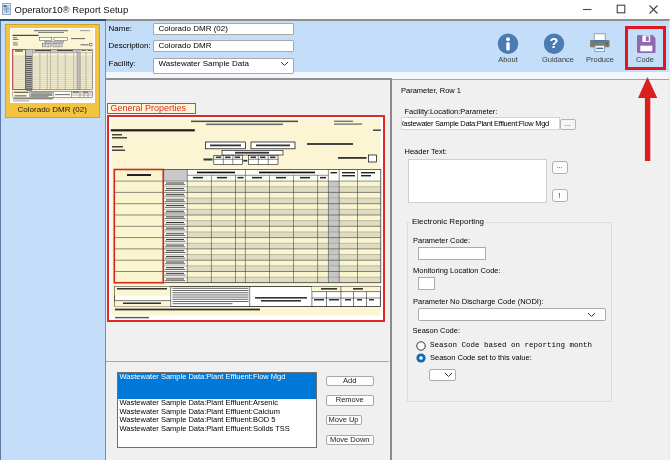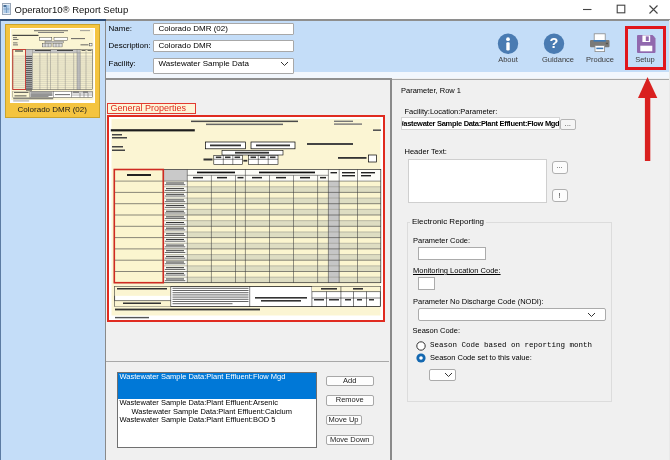--- a/index.html
+++ b/index.html
@@ -200,21 +200,21 @@
 <div class="lbl" style="left:579px;top:54.5px;width:42px;text-align:center;font-size:7.5px;color:#3c3c3c;">Produce</div>
 
 <svg class="abs" style="left:635.5px;top:33.5px" width="20" height="20" viewBox="0 0 20 20">
   <path d="M1 2 Q1 1 2 1 L16.5 1 Q19.5 4 19.5 4.5 L19.5 18 Q19.5 19 18.5 19 L2 19 Q1 19 1 18 Z" fill="#9169ae"></path>
   <rect x="5" y="1.2" width="10.6" height="7.6" fill="#9169ae"></rect>
   <rect x="6.4" y="1.4" width="7.8" height="6.6" fill="#fff"></rect>
   <rect x="9.8" y="2.4" width="3" height="4.6" fill="#9169ae"></rect>
   <rect x="3.6" y="11" width="13.4" height="7" fill="#fff"></rect>
   <rect x="3.6" y="11" width="13.4" height="7" fill="none" stroke="#9169ae" stroke-width="1.4"></rect>
 </svg>
-<div class="lbl" style="left:625px;top:54.5px;width:40px;text-align:center;font-size:7.5px;color:#3c3c3c;">Setup</div>
+<div class="lbl" style="left:625px;top:54.5px;width:40px;text-align:center;font-size:7.5px;color:#3c3c3c;">Code</div>
 
 <div class="abs" style="left:624.5px;top:26px;width:41px;height:44px;border:3px solid #e0161c;box-sizing:border-box;"></div>
 
 <svg class="abs" style="left:636px;top:75.5px" width="23" height="86" viewBox="0 0 23 86">
   <path d="M11.5 1 L21.3 22 L2 22 Z" fill="#d9201f"></path>
   <rect x="8.9" y="21" width="5.4" height="64" fill="#d9201f"></rect>
 </svg>
 
 <div class="abs" style="left:106.3px;top:79.5px;width:283.2px;height:380.5px;background:#f0f0f0;"></div>
 <div class="abs" style="left:389.5px;top:79.5px;width:2px;height:380.5px;background:#8a8a8a;"></div>
@@ -447,42 +447,43 @@
 
   <rect x="6" y="191.6" width="145" height="1.8" fill="#333"></rect>
 
   <rect x="6" y="199.9" width="34" height="1.4" fill="#555"></rect>
 </svg>
 </div>
 
 <div class="abs" style="left:116.5px;top:372px;width:200px;height:75.5px;background:#fff;border:1px solid #707070;box-sizing:border-box;font-size:7.5px;color:#000;">
   <div style="height:26px;line-height:8.5px;background:#0078d7;color:#fff;padding-left:2px;white-space:nowrap;">Wastewater Sample Data:Plant Effluent:Flow Mgd</div>
   <div style="height:8.5px;line-height:8.5px;padding-left:2px;white-space:nowrap;">Wastewater Sample Data:Plant Effluent:Arsenic</div>
-  <div style="height:8.5px;line-height:8.5px;padding-left:14px;white-space:nowrap;">Wastewater Sample Data:Plant Effluent:Calcium</div>
+  <div style="height:8.5px;line-height:8.5px;padding-left:2px;white-space:nowrap;">Wastewater Sample Data:Plant Effluent:Calcium</div>
   <div style="height:8.5px;line-height:8.5px;padding-left:2px;white-space:nowrap;">Wastewater Sample Data:Plant Effluent:BOD 5</div>
+  <div style="height:8.5px;line-height:8.5px;padding-left:2px;white-space:nowrap;">Wastewater Sample Data:Plant Effluent:Solids TSS</div>
 </div>
 <div class="abs" style="left:325.5px;top:375.5px;width:48.5px;height:10.5px;background:#fdfdfd;border:1px solid #a8a8a8;border-radius:2px;box-sizing:border-box;font-size:7.5px;line-height:8.5px;text-align:center;color:#222;">Add</div>
 <div class="abs" style="left:325.5px;top:395px;width:48.5px;height:10.5px;background:#fdfdfd;border:1px solid #a8a8a8;border-radius:2px;box-sizing:border-box;font-size:7.5px;line-height:8.5px;text-align:center;color:#222;">Remove</div>
 <div class="abs" style="left:325.5px;top:414.5px;width:36px;height:10.5px;background:#fdfdfd;border:1px solid #a8a8a8;border-radius:2px;box-sizing:border-box;font-size:7.5px;line-height:8.5px;text-align:center;color:#222;">Move Up</div>
 <div class="abs" style="left:325.5px;top:434.5px;width:48.5px;height:10.5px;background:#fdfdfd;border:1px solid #a8a8a8;border-radius:2px;box-sizing:border-box;font-size:7.5px;line-height:8.5px;text-align:center;color:#222;">Move Down</div>
 
 <div class="lbl" style="left:401px;top:85.5px;font-size:7.5px;">Parameter, Row 1</div>
 <div class="lbl" style="left:404.5px;top:107px;font-size:7.5px;">Facility:Location:Parameter:</div>
-<div class="abs" style="left:400.5px;top:116.5px;width:159px;height:13.5px;background:#fff;border:1px solid #d5d5d5;box-sizing:border-box;font-size:7.5px;font-weight:bold;letter-spacing:-0.3px;line-height:12.5px;white-space:nowrap;overflow:hidden;">/astewater Sample Data:Plant Effluent:Flow Mgd</div>
+<div class="abs" style="left:400.5px;top:116.5px;width:159px;height:13.5px;background:#fff;border:1px solid #d5d5d5;box-sizing:border-box;font-size:7.5px;font-weight:normal;letter-spacing:-0.3px;line-height:12.5px;white-space:nowrap;overflow:hidden;">/astewater Sample Data:Plant Effluent:Flow Mgd</div>
 <div class="abs" style="left:559.5px;top:118.5px;width:16.5px;height:11.5px;background:#f5f5f5;border:1px solid #b5b5b5;border-radius:2px;box-sizing:border-box;font-size:8px;line-height:7px;text-align:center;color:#444;">...</div>
 <div class="lbl" style="left:404.5px;top:147px;font-size:7.5px;">Header Text:</div>
 <div class="abs" style="left:408px;top:159px;width:139px;height:44px;background:#fff;border:1px solid #cfcfcf;box-sizing:border-box;"></div>
 <div class="abs" style="left:551.5px;top:160.5px;width:16px;height:13px;background:#fcfcfc;border:1px solid #b0b0b0;border-radius:3px;box-sizing:border-box;font-size:8px;line-height:8px;text-align:center;color:#444;">...</div>
 <div class="abs" style="left:551.5px;top:188.5px;width:16px;height:13px;background:#fcfcfc;border:1px solid #b0b0b0;border-radius:3px;box-sizing:border-box;font-size:8px;line-height:12px;text-align:center;color:#444;">!</div>
 
 <div class="abs" style="left:406.5px;top:221.5px;width:205.5px;height:180px;border:1px solid #dcdcdc;box-sizing:border-box;"></div>
 <div class="abs" style="left:410px;top:216.5px;background:#f0f0f0;padding:0 2px;font-size:8px;color:#000;white-space:nowrap;">Electronic Reporting</div>
 <div class="lbl" style="left:413px;top:236px;font-size:7.5px;">Parameter Code:</div>
 <div class="abs" style="left:417.5px;top:247px;width:68.5px;height:12.5px;background:#fff;border:1px solid #ababab;box-sizing:border-box;"></div>
-<div class="lbl" style="left:413px;top:266px;font-size:7.5px;text-decoration:underline;">Monitoring Location Code:</div>
+<div class="lbl" style="left:413px;top:266px;font-size:7.5px;">Monitoring Location Code:</div>
 <div class="abs" style="left:417.5px;top:277px;width:17px;height:13px;background:#fff;border:1px solid #ababab;box-sizing:border-box;"></div>
 <div class="lbl" style="left:413px;top:296.5px;font-size:7.5px;">Parameter No Discharge Code (NODI):</div>
 <div class="abs" style="left:417.5px;top:308px;width:188px;height:12.5px;background:#fff;border:1px solid #ababab;border-radius:2px;box-sizing:border-box;"></div>
 <svg class="abs" style="left:587px;top:311.5px" width="9" height="6" viewBox="0 0 9 6">
     <path d="M1 1 L4.5 4.5 L8 1" fill="none" stroke="#333" stroke-width="1"></path>
   </svg>
 <div class="lbl" style="left:412.5px;top:326px;font-size:7.5px;">Season Code:</div>
 <svg class="abs" style="left:416px;top:341px" width="10" height="10" viewBox="0 0 10 10">
   <circle cx="5" cy="5" r="4.2" fill="#fff" stroke="#333" stroke-width="1"></circle>
 </svg>

